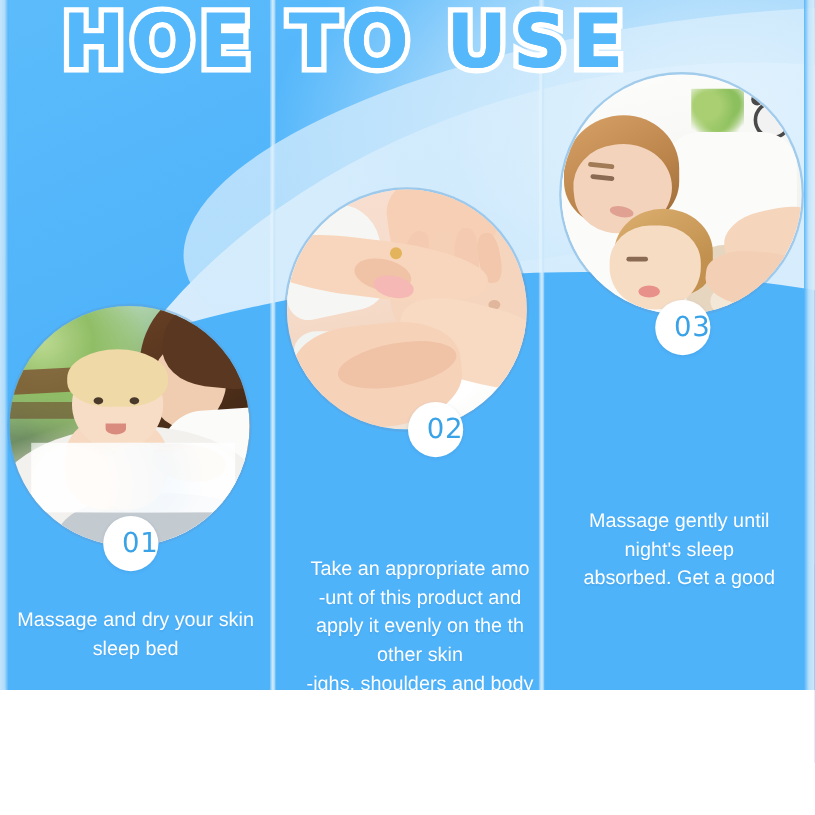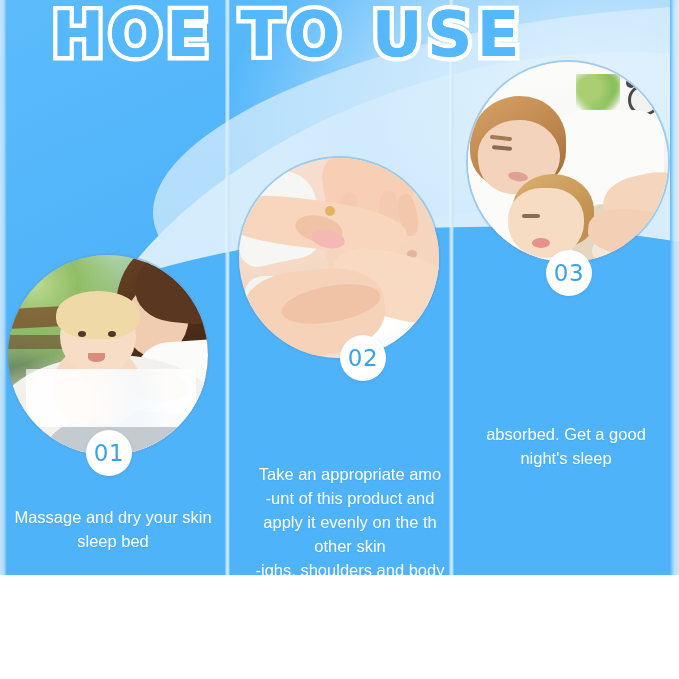--- a/index.html
+++ b/index.html
@@ -222,21 +222,21 @@
     position: absolute;
     width: 46px;
     height: 46px;
     border-radius: 50%;
     background: #ffffff;
     color: #3aa3e8;
     font-family: "DejaVu Sans", sans-serif;
     font-size: 23px;
     font-weight: 400;
     line-height: 46px;
-    text-align: center;
+    text-align: right;
     letter-spacing: .5px;
     z-index: 5;
     box-shadow: 0 1px 3px rgba(40,110,170,.18);
   }
   #badge1 { left: 86px; top: 430px; }
   #badge2 { left: 316px; top: 335px; margin-left: 24px; }
   #badge3 { left: 546px; top: 250px; }
 
   
   .caption {
@@ -351,17 +351,18 @@
       <div class="p3-kid-hair"></div>
       <div class="p3-kid-face"></div>
       <div class="p3-kid-eye"></div>
       <div class="p3-kid-lip"></div>
       <div class="p3-arm"></div>
       <div class="p3-arm2"></div>
     </div>
   </div>
   <div class="badge" id="badge3">03</div>
   <div class="caption" id="cap3">
+    <div>Massage gently until</div>
+    <div>night's sleep</div>
     <div>absorbed. Get a good</div>
-    <div>night's sleep</div>
   </div>
 
 </div>
 
 </body></html>

